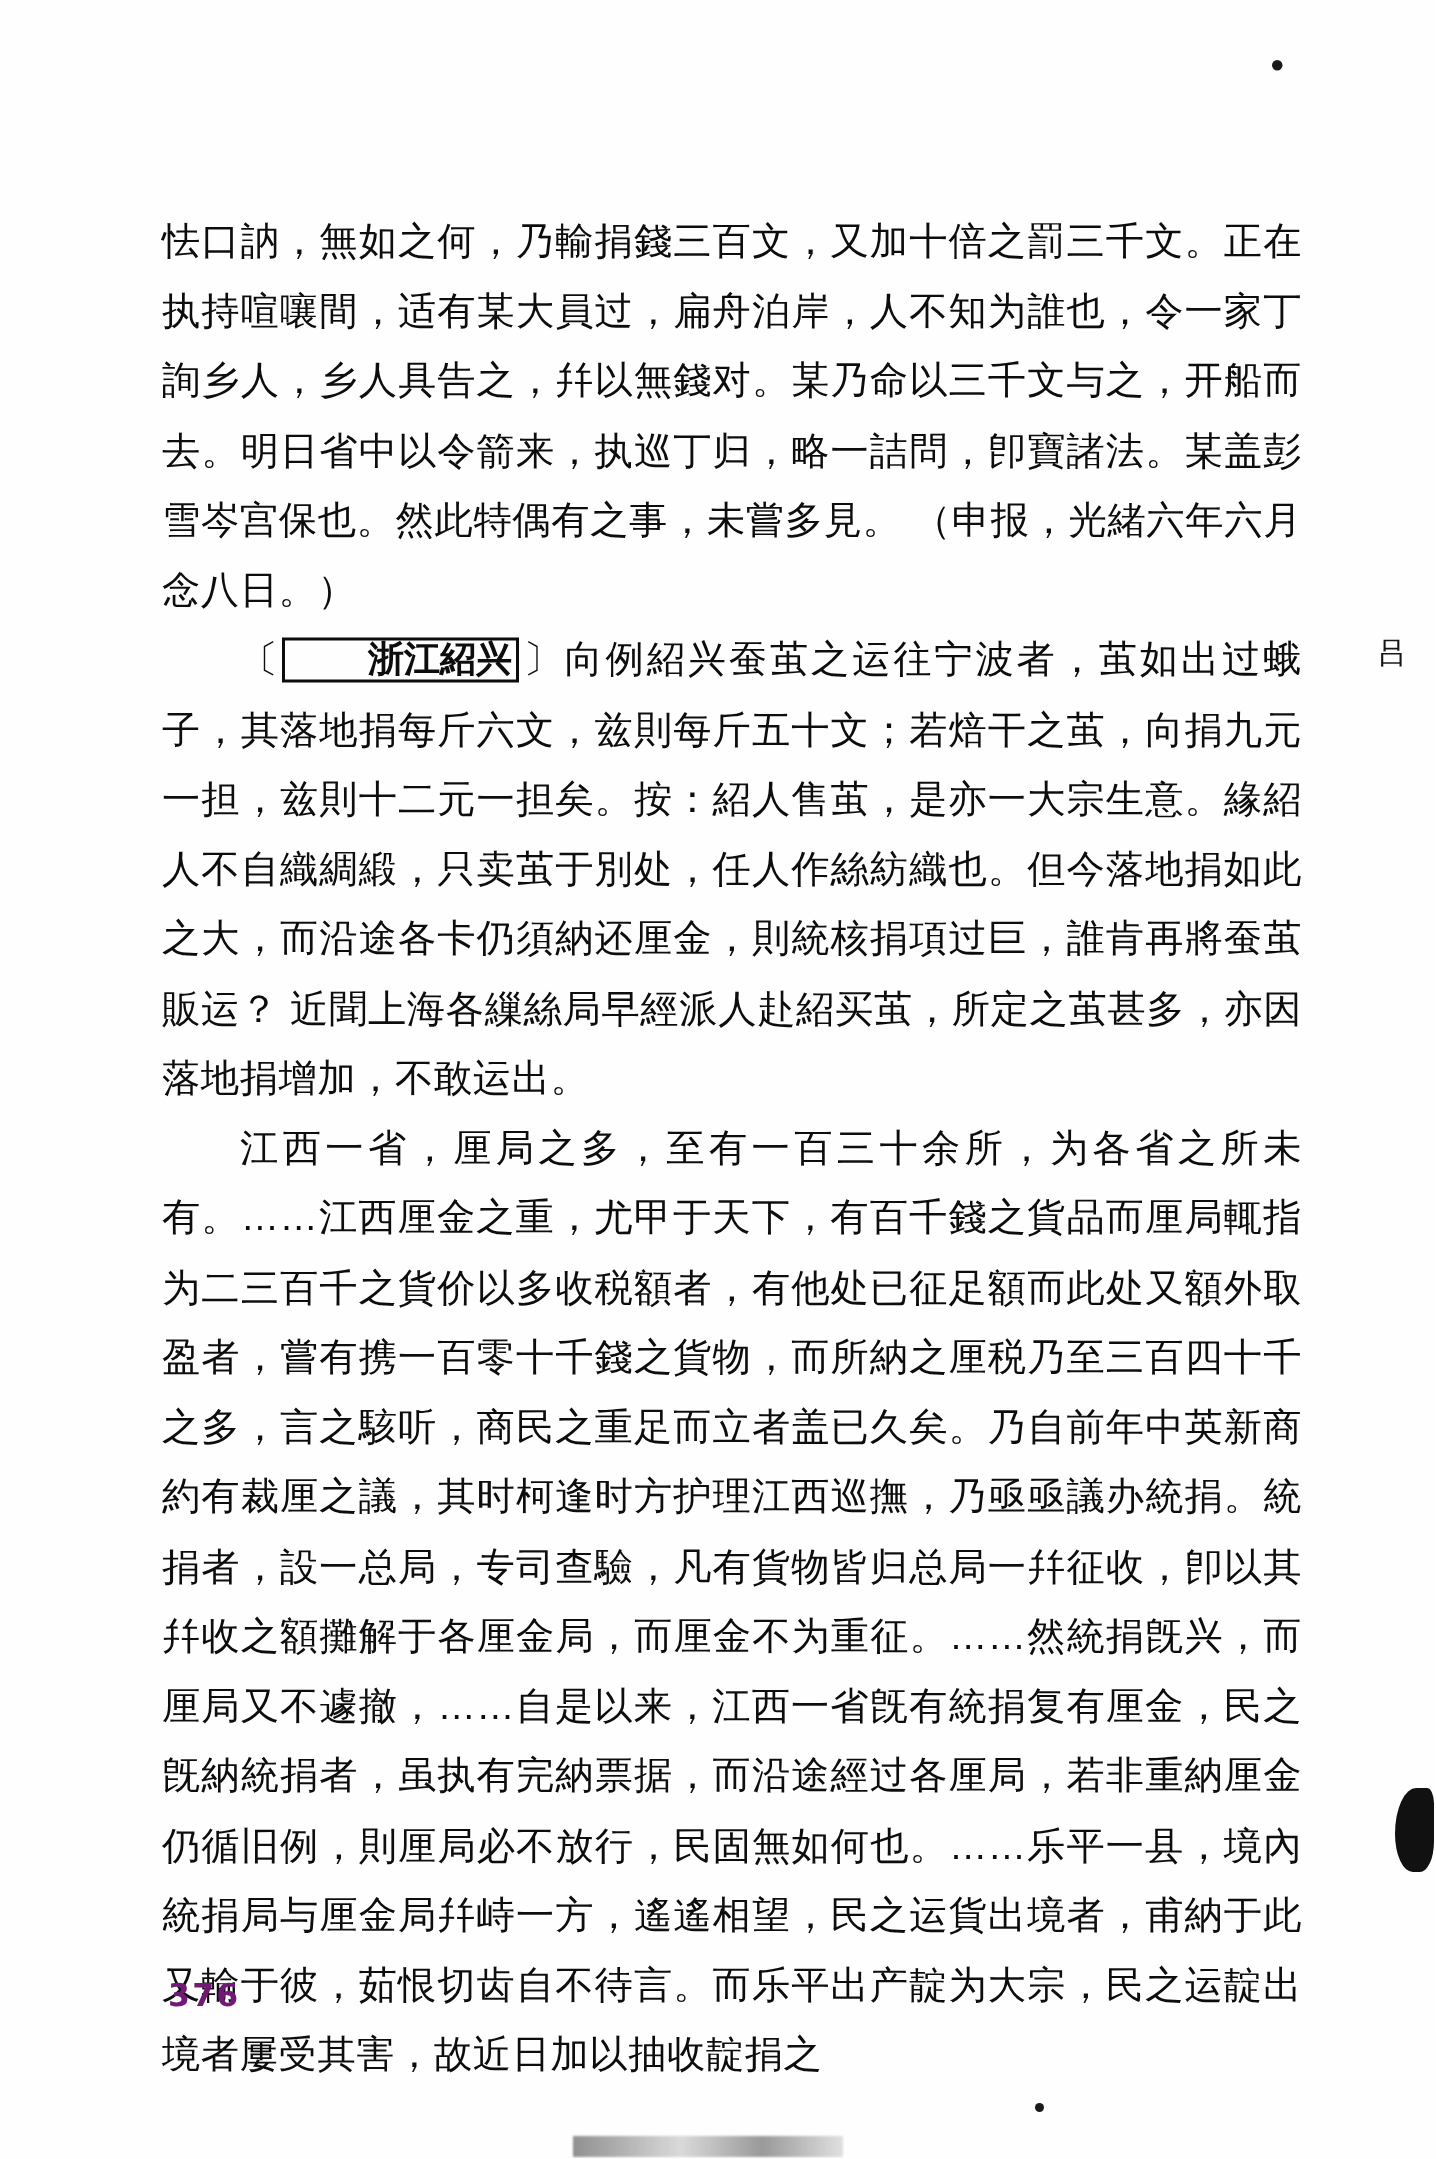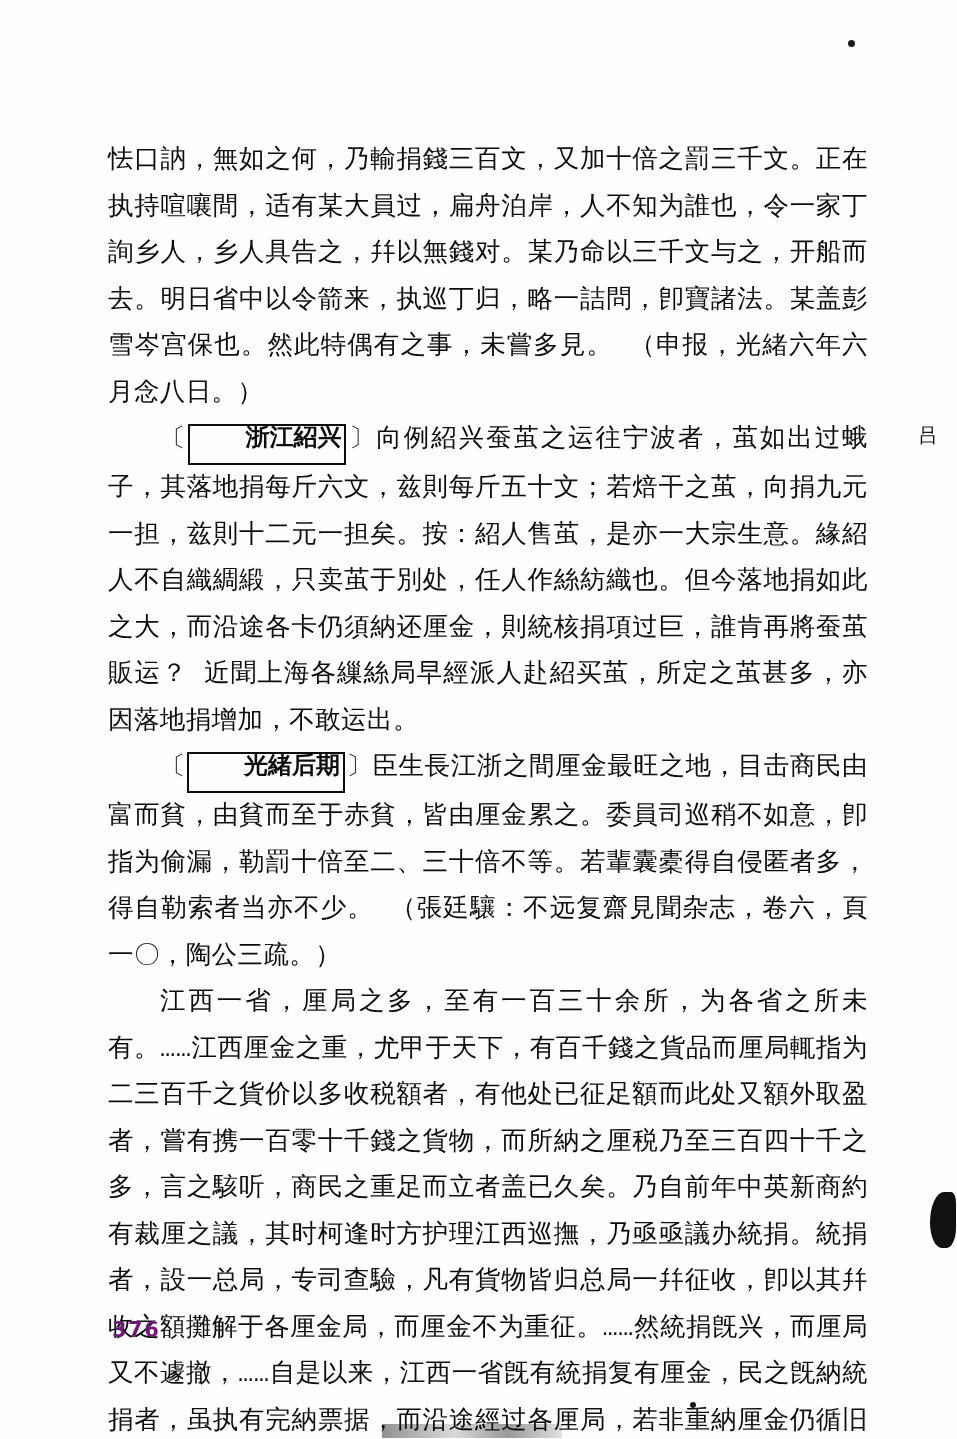--- a/index.html
+++ b/index.html
@@ -69,29 +69,29 @@
     width: 760px;
   }
   p.para {
     margin: 0 0 0px 0;
     font-size: 25.5px;
     line-height: 46.5px;
     color: #0d0d0d;
     text-align: justify;
     text-justify: inter-character;
     letter-spacing: 0.4px;
-    font-family: Liberation Mono, monospace;
+    font-family: Liberation Sans, sans-serif;
   }
   p.indent {
     text-indent: 52px;
   }
   .tag {
     display: inline-block;
     border: 2.2px solid #0d0d0d;
-    padding: 0 3px 12px 3px;
+    padding: 0 3px 1px 3px;
     margin: 0 1px;
     font-weight: bold;
     line-height: 1.05;
     letter-spacing: 0;
     font-size: 24px;
     position: relative;
     top: -1px;
   }
   .pageno {
     position: absolute;
@@ -115,21 +115,20 @@
   <div class="side-glyph">吕</div>
   <div class="bottom-smudge"></div>
 
   <div class="text-block">
 
     <p class="para"><span>怯口訥，無如之何，乃輸捐錢三百文，又加十倍之罰三千文。正在执持喧嚷間，适有某大員过，扁舟泊岸，人不知为誰也，令一家丁詢乡人，乡人具告之，幷以無錢对。某乃命以三千文与之，开船而去。明日省中以令箭来，执巡丁归，略一詰問，卽寶諸法。某盖彭雪岑宫保也。然此特偶有之事，未嘗多見。 （申报，光緒六年六月念八日。）</span></p>
 
     <p class="para indent"><span>〔</span><span class="tag">浙江紹兴</span><span>〕</span><span>向例紹兴蚕茧之运往宁波者，茧如出过蛾子，其落地捐每斤六文，兹則每斤五十文；若焙干之茧，向捐九元一担，兹則十二元一担矣。按：紹人售茧，是亦一大宗生意。緣紹人不自織綢緞，只卖茧于別处，任人作絲紡織也。但今落地捐如此之大，而沿途各卡仍須納还厘金，則統核捐項过巨，誰肯再將蚕茧販运？ 近聞上海各繅絲局早經派人赴紹买茧，所定之茧甚多，亦因落地捐增加，不敢运出。</span></p>
 
 
-    <p class="para indent"><span>〔</span><span class="tag">光緒后期</span><span>〕</span><span>臣生長江浙之間厘金最旺之地，目击商民由富而貧，由貧而至于赤貧，皆由厘金累之。委員司巡稍不如意，卽指为偷漏，勒罰十倍至二、三十倍不等。若輩囊橐得自侵匿者多，得自勒索者当亦不少。 （張廷驤：不远复齋見聞杂志，卷六，頁一〇，陶公三疏。）</span></p>
 
     <p class="para indent"><span>江西一省，厘局之多，至有一百三十余所，为各省之所未有。……江西厘金之重，尤甲于天下，有百千錢之貨品而厘局輒指为二三百千之貨价以多收税額者，有他处已征足額而此处又額外取盈者，嘗有携一百零十千錢之貨物，而所納之厘税乃至三百四十千之多，言之駭听，商民之重足而立者盖已久矣。乃自前年中英新商約有裁厘之議，其时柯逢时方护理江西巡撫，乃亟亟議办統捐。統捐者，設一总局，专司查驗，凡有貨物皆归总局一幷征收，卽以其幷收之額攤解于各厘金局，而厘金不为重征。……然統捐旣兴，而厘局又不遽撤，……自是以来，江西一省旣有統捐复有厘金，民之旣納統捐者，虽执有完納票据，而沿途經过各厘局，若非重納厘金仍循旧例，則厘局必不放行，民固無如何也。……乐平一县，境內統捐局与厘金局幷峙一方，遙遙相望，民之运貨出境者，甫納于此又輸于彼，茹恨切齿自不待言。而乐平出产靛为大宗，民之运靛出境者屢受其害，故近日加以抽收靛捐之</span></p>
 
   </div>
 
   <div class="pageno">376</div>
 
 </div>
 
 </body></html>

